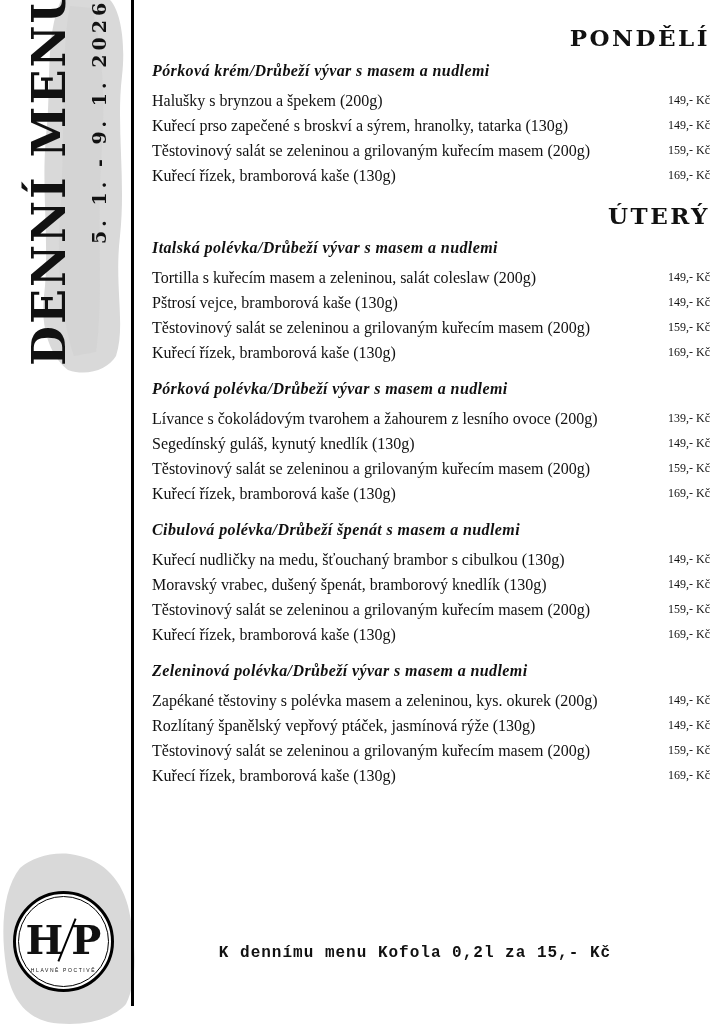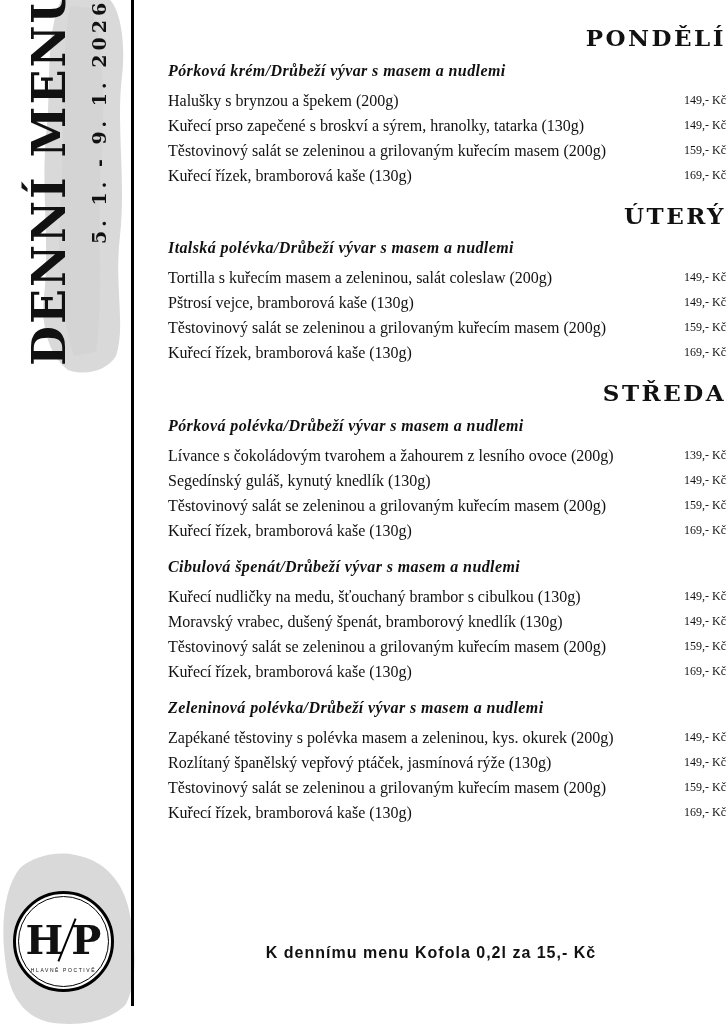--- a/index.html
+++ b/index.html
@@ -75,21 +75,21 @@
   }
   .logo-tagline {
     font-family:"Liberation Sans", sans-serif;
     font-size:5px; letter-spacing:1.6px;
     margin-top:4px;
     white-space:nowrap;
   }
 
   
   .menu {
-    position:absolute; left:168px; top:24px;
+    position:absolute; left:152px; top:24px;
     width:558px;
     z-index:1;
   }
   .day { margin-bottom:14px; }
   .day-name {
     text-align:right;
     font-family:"DejaVu Serif", serif;
     font-weight:bold;
     font-size:23px;
     letter-spacing:2.5px;
@@ -115,24 +115,24 @@
   .item-price {
     flex:0 0 auto;
     margin-left:14px;
     text-align:right;
     font-size:12px;
     white-space:nowrap;
   }
 
   
   .footer-note {
-    position:absolute; left:152px; top:944px;
+    position:absolute; left:136px; top:944px;
     width:558px;
     text-align:center;
-    font-family:Liberation Sans, sans-serif;
+    font-family:Liberation Mono, monospace;
     font-weight:bold;
     font-size:16px;
     letter-spacing:1px;
     z-index:1;
   }
 </style>
 </head>
 <body>
 
 <svg class="brush brush-top" viewBox="0 0 150 382" aria-hidden="true">
@@ -205,21 +205,20 @@
   </div>
 
   <div class="item">
     <span class="item-name">Kuřecí řízek, bramborová kaše (130g)</span>
     <span class="item-price">169,- Kč</span>
   </div>
 </div>
   </section>
 
   <section class="day">
-    <h2 class="day-name">STŘEDA</h2>
     <p class="day-soup">Pórková polévka/Drůbeží vývar s masem a nudlemi</p>
     <div class="day-items">
   <div class="item">
     <span class="item-name">Lívance s čokoládovým tvarohem a žahourem z lesního ovoce (200g)</span>
     <span class="item-price">139,- Kč</span>
   </div>
 
   <div class="item">
     <span class="item-name">Segedínský guláš, kynutý knedlík (130g)</span>
     <span class="item-price">149,- Kč</span>
@@ -231,21 +230,21 @@
   </div>
 
   <div class="item">
     <span class="item-name">Kuřecí řízek, bramborová kaše (130g)</span>
     <span class="item-price">169,- Kč</span>
   </div>
 </div>
   </section>
 
   <section class="day">
-    <p class="day-soup">Cibulová špenát/Drůbeží vývar s masem a nudlemi</p>
+    <p class="day-soup">Cibulová polévka/Drůbeží špenát s masem a nudlemi</p>
     <div class="day-items">
   <div class="item">
     <span class="item-name">Kuřecí nudličky na medu, šťouchaný brambor s cibulkou (130g)</span>
     <span class="item-price">149,- Kč</span>
   </div>
 
   <div class="item">
     <span class="item-name">Moravský vrabec, dušený špenát, bramborový knedlík (130g)</span>
     <span class="item-price">149,- Kč</span>
   </div>

